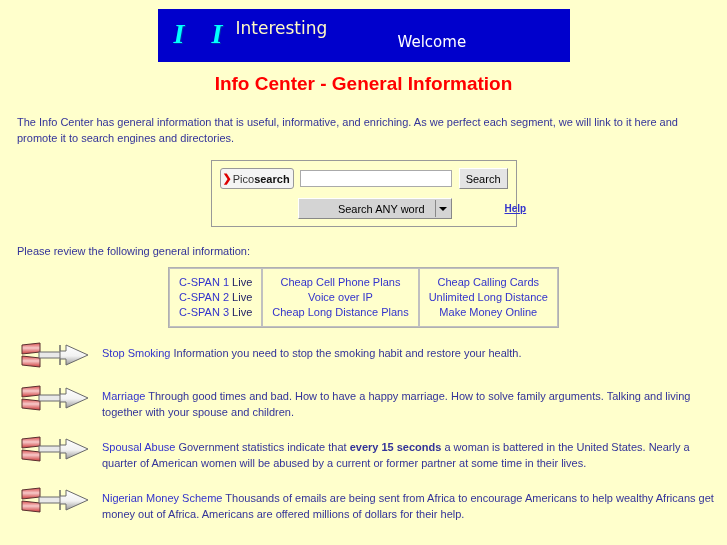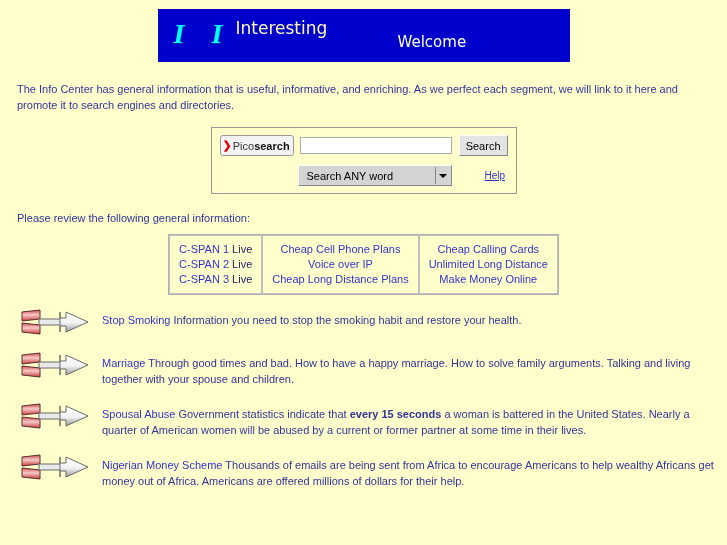--- a/index.html
+++ b/index.html
@@ -157,20 +157,21 @@
     padding-left: 78px;
   }
   .select-box {
     display: flex;
     align-items: center;
     height: 19px;
     background: #d4d4d4;
     border: 1px solid #888888;
     border-top-color: #ffffff;
     border-left-color: #ffffff;
+    text-align: right;
   }
   .select-label {
     padding: 0 10px 0 8px;
     font-size: 11px;
     color: #000000;
     white-space: nowrap;
     min-width: 118px;
   }
   .select-arrow-btn {
     width: 15px;
@@ -181,24 +182,24 @@
     align-items: center;
     justify-content: center;
   }
   .caret {
     width: 0; height: 0;
     border-left: 4px solid transparent;
     border-right: 4px solid transparent;
     border-top: 4px solid #000000;
   }
   .help-link {
-    margin-left: 8px;
+    margin-left: 28px;
     color: #3333cc;
     font-size: 10px;
-    font-weight: normal;
+    font-weight: bold;
     text-decoration: underline;
     cursor: pointer;
     padding-left: 25px;
   }
 
   
   .please-review {
     margin: 18px 0 0 17px;
     font-size: 11px;
     color: #333399;
@@ -267,20 +268,21 @@
 <div class="page">
 
   <div class="banner-wrap">
     <div class="banner">
       <span class="banner-ii">I I</span>
       <span class="banner-interesting">Interesting</span>
       <span class="banner-welcome">Welcome</span>
     </div>
   </div>
 
+  <div class="page-title">Info Center - General Information</div>
 
   <div class="intro">The Info Center has general information that is useful, informative, and enriching. As we perfect each segment, we will link to it here and promote it to search engines and directories.</div>
 
   <div class="search-wrap">
     <div class="search-panel">
       <div class="search-row1">
         <span class="pico-logo">
           <span class="pico-arrow">❯</span>
             <span class="pico-pico">Pico</span>
             <span class="pico-search">search</span>

